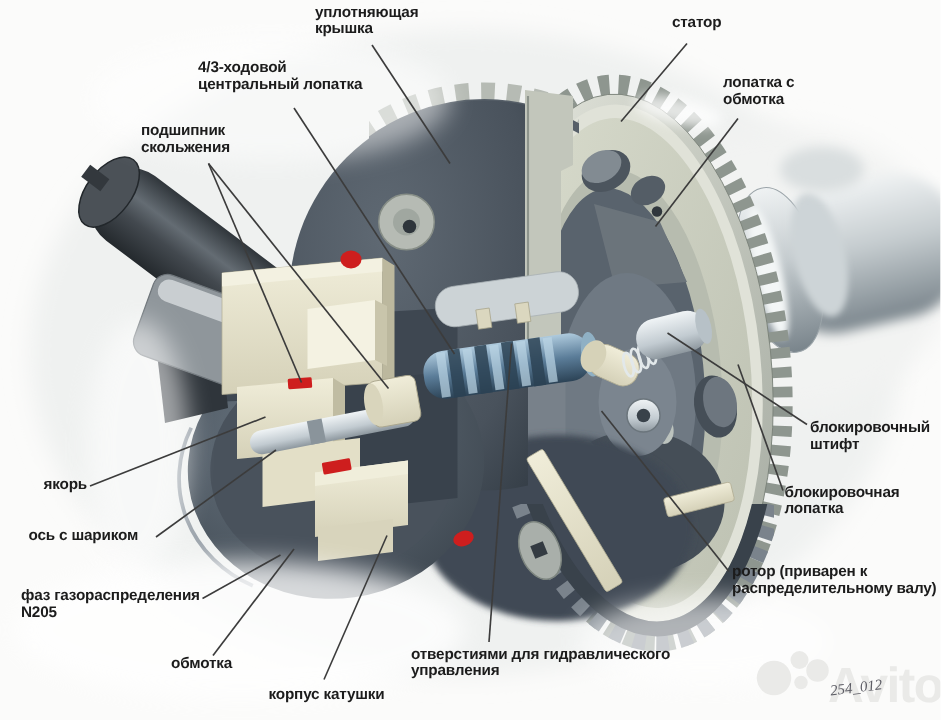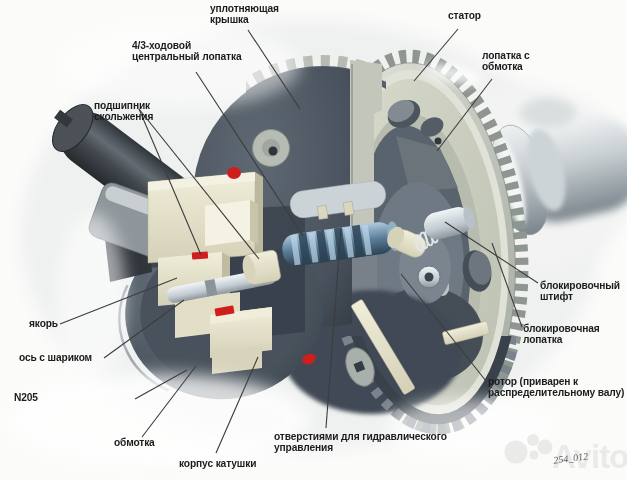--- a/index.html
+++ b/index.html
@@ -288,35 +288,36 @@
       <span class="ln">уплотняющая</span>
       <span class="ln">крышка</span>
     </div>
 <div class="label" style="left:448px;top:10px">
       <span class="ln">статор</span>
     </div>
 <div class="label" style="left:132px;top:40px">
       <span class="ln">4/3-ходовой</span>
       <span class="ln">центральный лопатка</span>
     </div>
-<div class="label" style="left:94px;top:100px">
+<div class="label" style="left:94px;top:82px">
       <span class="ln">подшипник</span>
       <span class="ln">скольжения</span>
     </div>
 <div class="label" style="left:482px;top:50px">
       <span class="ln">лопатка с</span>
       <span class="ln">обмотка</span>
     </div>
 <div class="label" style="left:29px;top:318px">
       <span class="ln">якорь</span>
     </div>
 <div class="label" style="left:19px;top:352px">
       <span class="ln">ось с шариком</span>
     </div>
 <div class="label" style="left:14px;top:392px">
+      <span class="ln">фаз газораспределения</span>
       <span class="ln">N205</span>
     </div>
 <div class="label" style="left:114px;top:437px">
       <span class="ln">обмотка</span>
     </div>
 <div class="label" style="left:179px;top:458px">
       <span class="ln">корпус катушки</span>
     </div>
 <div class="label" style="left:274px;top:431px">
       <span class="ln">отверстиями для гидравлического</span>

